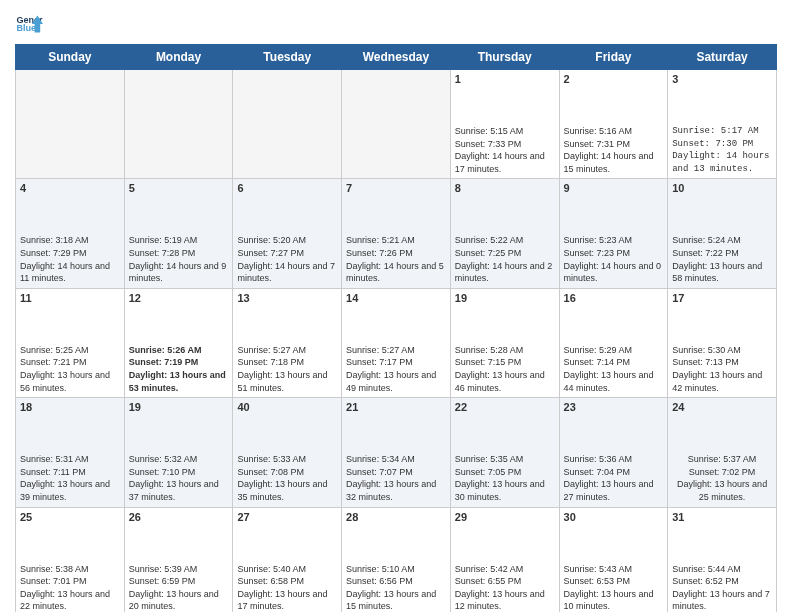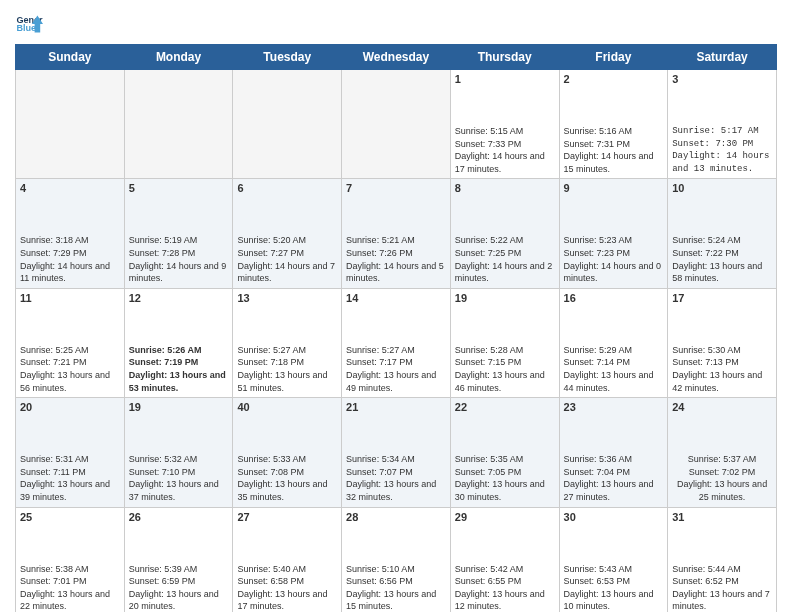--- a/index.html
+++ b/index.html
@@ -226,21 +226,21 @@
           </td>
           <td class="cal-cell">
             <span class="day-num">17</span>
             <div class="cell-info" style="white-space: pre-line;">Sunrise: 5:30 AM
 Sunset: 7:13 PM
 Daylight: 13 hours and 42 minutes.</div>
           </td>
         </tr>
         <tr>
           <td class="cal-cell alt-bg">
-            <span class="day-num">20</span>
+            <span class="day-num">18</span>
             <div class="cell-info" style="white-space: pre-line;">Sunrise: 5:31 AM
 Sunset: 7:11 PM
 Daylight: 13 hours and 39 minutes.</div>
           </td>
           <td class="cal-cell alt-bg">
             <span class="day-num">19</span>
             <div class="cell-info" style="white-space: pre-line;">Sunrise: 5:32 AM
 Sunset: 7:10 PM
 Daylight: 13 hours and 37 minutes.</div>
           </td>

